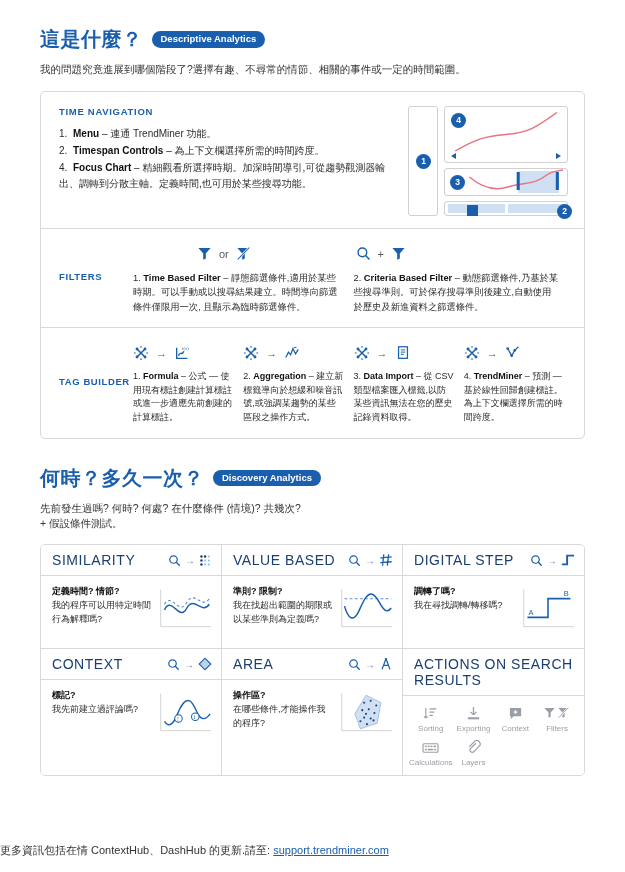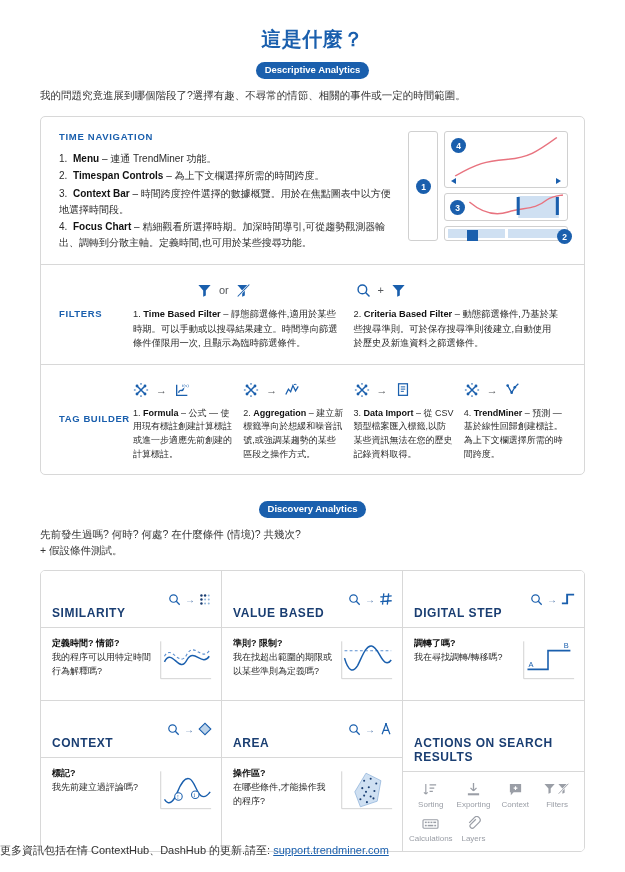--- a/index.html
+++ b/index.html
@@ -7,21 +7,21 @@
   body {
     width:625px; height:872px;
     background:#ffffff;
     font-family:"Liberation Sans","DejaVu Sans",sans-serif;
     color:#231f20;
     overflow:hidden;
   }
   .page { position:relative; width:625px; height:872px; padding:0 40px; }
 
   
-  .sec-head { display:flex; align-items:center; gap:9px;flex-direction:column; }
+  .sec-head { display:flex; align-items:center; gap:9px; }
   .sec-title {
     font-size:20px; font-weight:bold; color:#1a5fad; letter-spacing:.5px;
   }
   .pill {
     background:#1a5fad; color:#fff; border-radius:10px;
     font-size:9.5px; font-weight:bold; padding:3px 9px 4px; line-height:1;
     white-space:nowrap;
   }
   .sec-sub { font-size:10.5px; line-height:1.5; color:#333; margin-top:9px; }
 
@@ -88,21 +88,21 @@
   
   .grid { margin-top:12px; display:grid; grid-template-columns:1fr 1fr 1fr;
           border:1px solid #d8d8d8; border-radius:5px; overflow:hidden; }
   .cell { border-right:1px solid #d8d8d8; border-bottom:1px solid #d8d8d8; background:#fff; }
   .cell:nth-child(3n) { border-right:none; }
   .cell:nth-child(n+4) { border-bottom:none; }
   .cell-head {
     display:flex; align-items:center; justify-content:space-between;
     padding:7px 9px 7px 11px; border-bottom:1px solid #d8d8d8; min-height:27px;
   }
-  .cell-title { font-size:12px; font-weight:bold; color:#1a3e72; letter-spacing:.55px;margin-top:28px; }
+  .cell-title { font-size:14px; font-weight:normal; color:#1a3e72; letter-spacing:.55px; }
   .cell-ic { display:flex; align-items:center; gap:4px; color:#1a5fad; }
   .cell-ic .ar { color:#5b7fb0; font-size:10px; }
   .cell-body { display:flex; padding:9px 8px 16px 11px; gap:4px; min-height:72px; }
   .cell-q { flex:1; font-size:9px; line-height:1.55; color:#2b2b2b; }
   .cell-q .q1 { font-weight:bold; color:#111; display:block; }
   .thumb { flex:0 0 56px; width:56px; height:46px; align-self:flex-start; }
 
   
   .act-body { padding:9px 6px 8px; }
   .act-grid { display:grid; grid-template-columns:repeat(4,1fr); row-gap:6px; }
@@ -135,23 +135,20 @@
       <div class="tn-left">
         <div class="tn-title">TIME NAVIGATION</div>
         <ul class="tn-list">
           <li>
             <span class="num">1.</span><b>Menu</b><span> – 連通 TrendMiner 功能。</span>
           </li>
           <li>
             <span class="num">2.</span><b>Timespan Controls</b><span> – 為上下文欄選擇所需的時間跨度。</span>
           </li>
           <li>
-            <span class="num">3.</span><b>Context Bar</b><span> – 時間跨度控件選擇的數據概覽。用於在焦點圖表中以方便地選擇時間段。</span>
-          </li>
-          <li>
             <span class="num">4.</span><b>Focus Chart</b><span> – 精細觀看所選擇時期。加深時間導引,可從趨勢觀測器輸出、調轉到分散主軸。定義時間,也可用於某些搜尋功能。</span>
           </li>
         </ul>
       </div>
 
       <div class="mock">
         <div class="mock-menu">
           <div class="badge" style="left:7px;top:47px">1</div>
         </div>
         <div class="mock-col">
@@ -302,20 +299,21 @@
           </div>
           <div class="item-txt"><span>4.</span> <b>TrendMiner</b><span> – 預測 — 基於線性回歸創建標註。為上下文欄選擇所需的時間跨度。</span></div>
         </div>
 
       </div>
     </div>
   </div>
 
   <div style="height:26px"></div>
   <div class="sec-head">
+    <div class="sec-title">何時？多久一次？</div>
     <div class="pill">Discovery Analytics</div>
   </div>
   <div class="sec-sub">
     <div>先前發生過嗎? 何時? 何處? 在什麼條件 (情境)? 共幾次?</div>
     <div>+ 假設條件測試。</div>
   </div>
 
   <div class="grid">
 
     <div class="cell">

